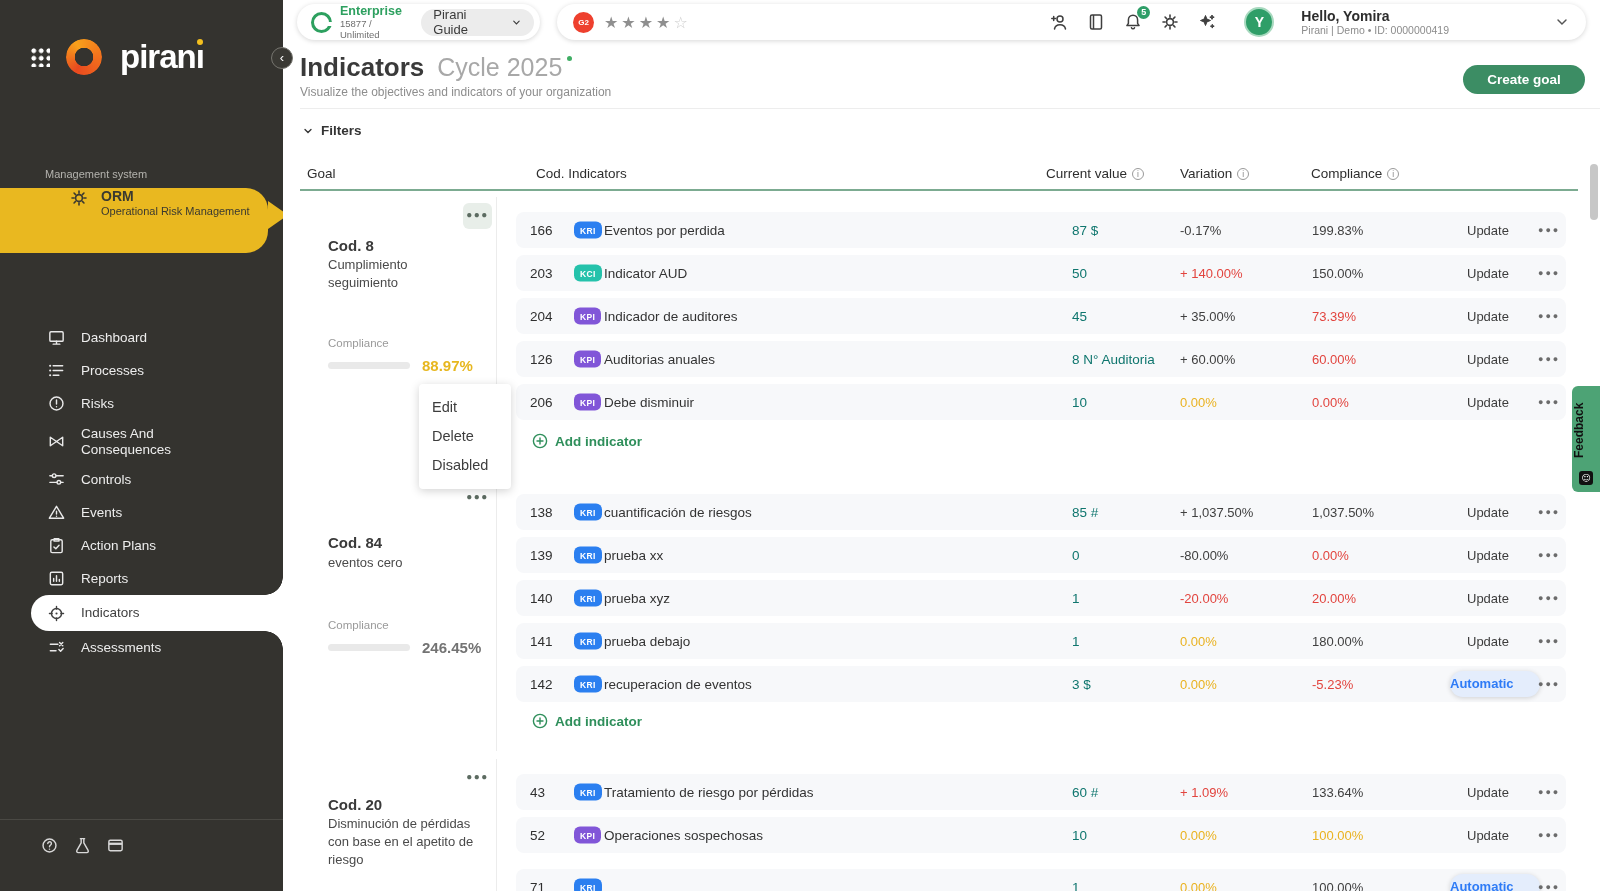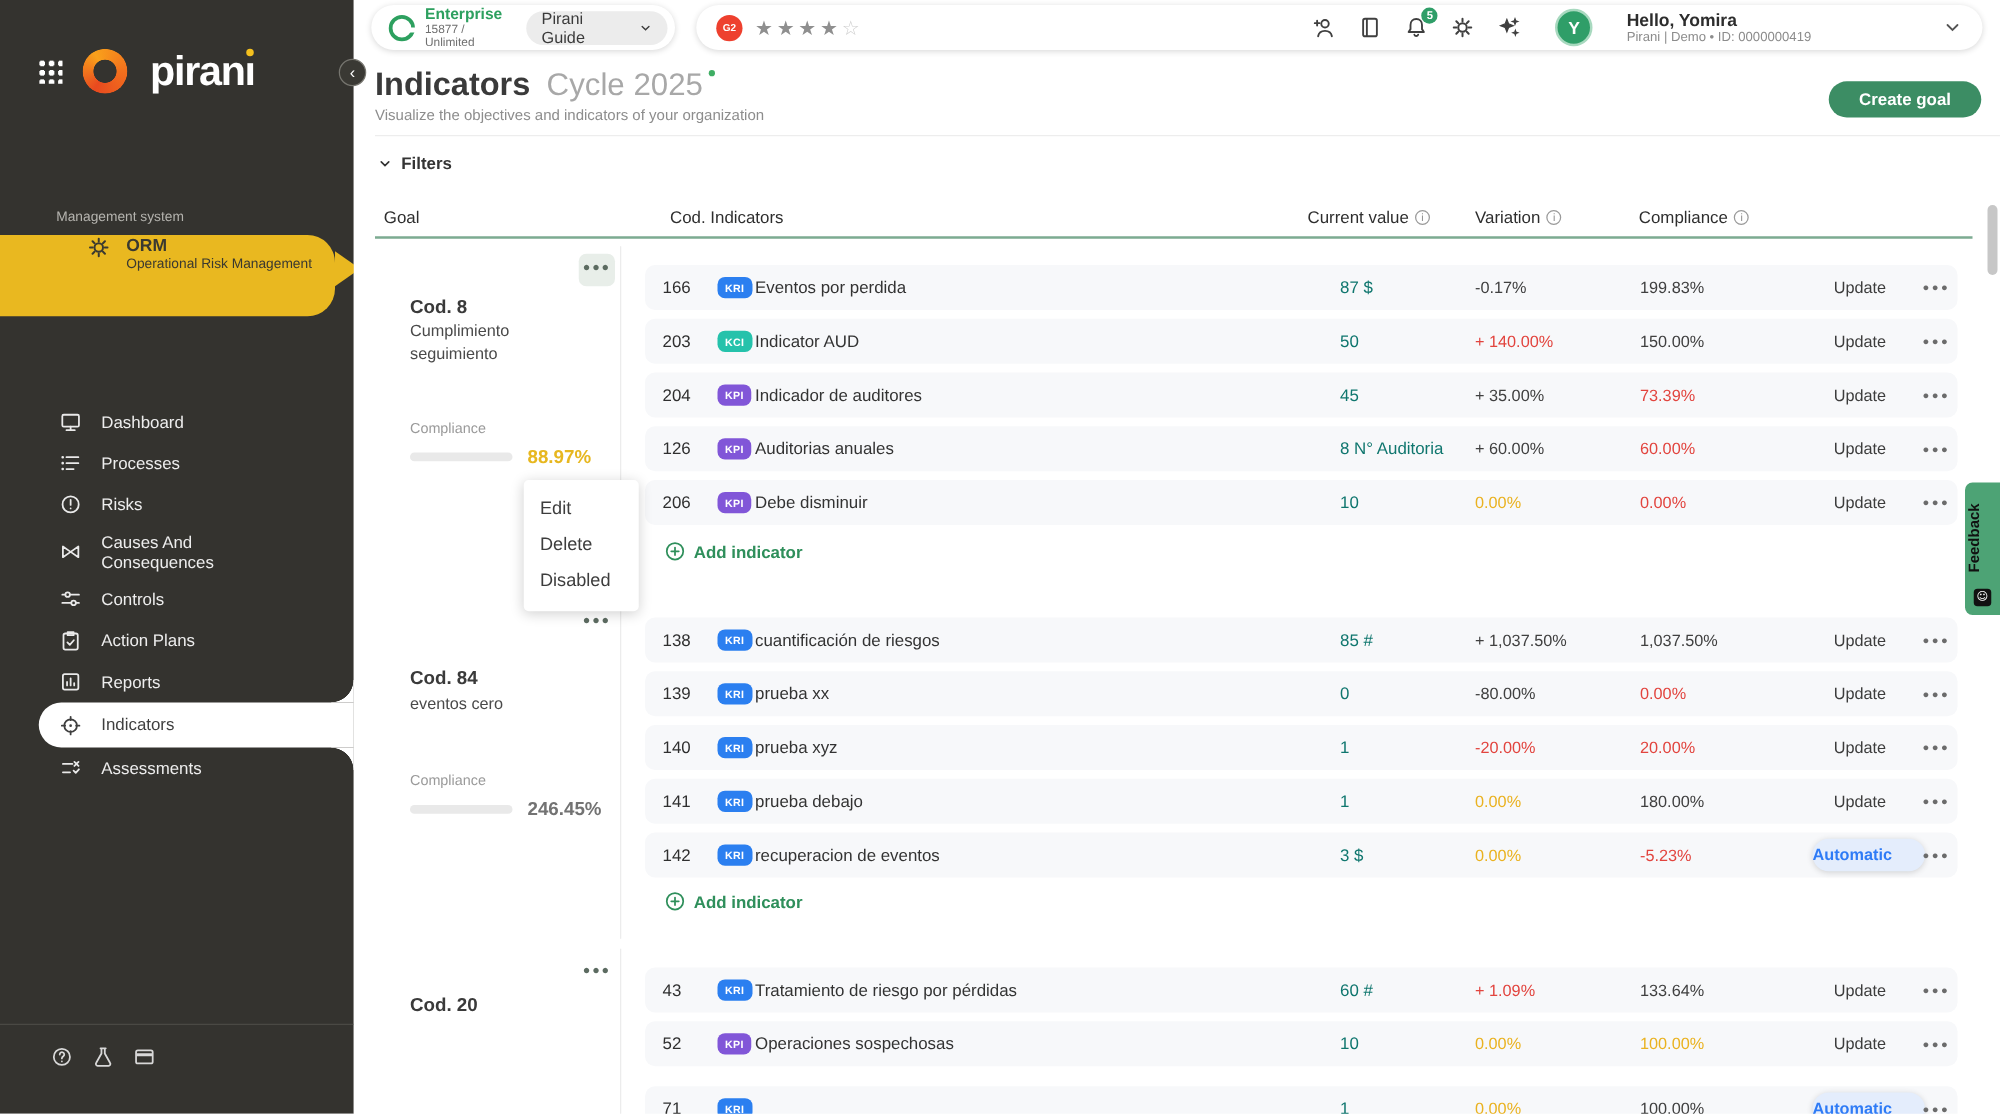--- a/index.html
+++ b/index.html
@@ -216,20 +216,27 @@
     </div>
     <div class="mitem">
       <svg width="19" height="19" viewBox="0 0 20 20" fill="none" stroke-width="1.5" stroke-linecap="round">
           <path d="M3 6h14M3 13h14"></path>
           <circle cx="7.5" cy="6" r="1.9" fill="#34332f"></circle>
           <circle cx="12.5" cy="13" r="1.9" fill="#34332f"></circle>
         </svg>
       <span class="mlabel">Controls</span>
     </div>
     <div class="mitem">
+      <svg width="19" height="19" viewBox="0 0 20 20" fill="none" stroke-width="1.5" stroke-linejoin="round" stroke-linecap="round">
+          <path d="M10 3.5L17.5 16h-15z"></path>
+          <path d="M10 8.7v3M10 13.9v.05"></path>
+        </svg>
+      <span class="mlabel">Events</span>
+    </div>
+    <div class="mitem">
       <svg width="19" height="19" viewBox="0 0 20 20" fill="none" stroke-width="1.5" stroke-linecap="round" stroke-linejoin="round">
           <rect x="4" y="4" width="12" height="13.5" rx="1.5"></rect>
           <path d="M7.5 2.8h5v2.6h-5z"></path>
           <path d="M7.3 11.5l2 2 3.4-3.8"></path>
         </svg>
       <span class="mlabel">Action Plans</span>
     </div>
     <div class="mitem">
       <svg width="19" height="19" viewBox="0 0 20 20" fill="none" stroke-width="1.5" stroke-linecap="round">
           <rect x="3.5" y="3.5" width="13" height="13" rx="1.5"></rect>
@@ -534,20 +541,21 @@
           <path d="M8 5v6M5 8h6"></path>
         </svg>
       <span>Add indicator</span>
     </div>
   </section>
 
   <section class="group grp3">
     <div class="gcard">
       <span class="gdots">●●●</span>
       <div class="gcode">Cod. 20</div>
+      <div class="gname">Disminución de pérdidas con base en el apetito de riesgo</div>
     </div>
     <div class="rows">
   <div class="irow">
     <span class="inum">43</span>
     <span class="ibadge kri">KRI</span>
     <span class="iname">Tratamiento de riesgo por pérdidas</span>
     <span class="ival">60 #</span>
     <span class="ivar red">+ 1.09%</span>
     <span class="icomp green">133.64%</span>
     <span class="iaction">Update</span>

